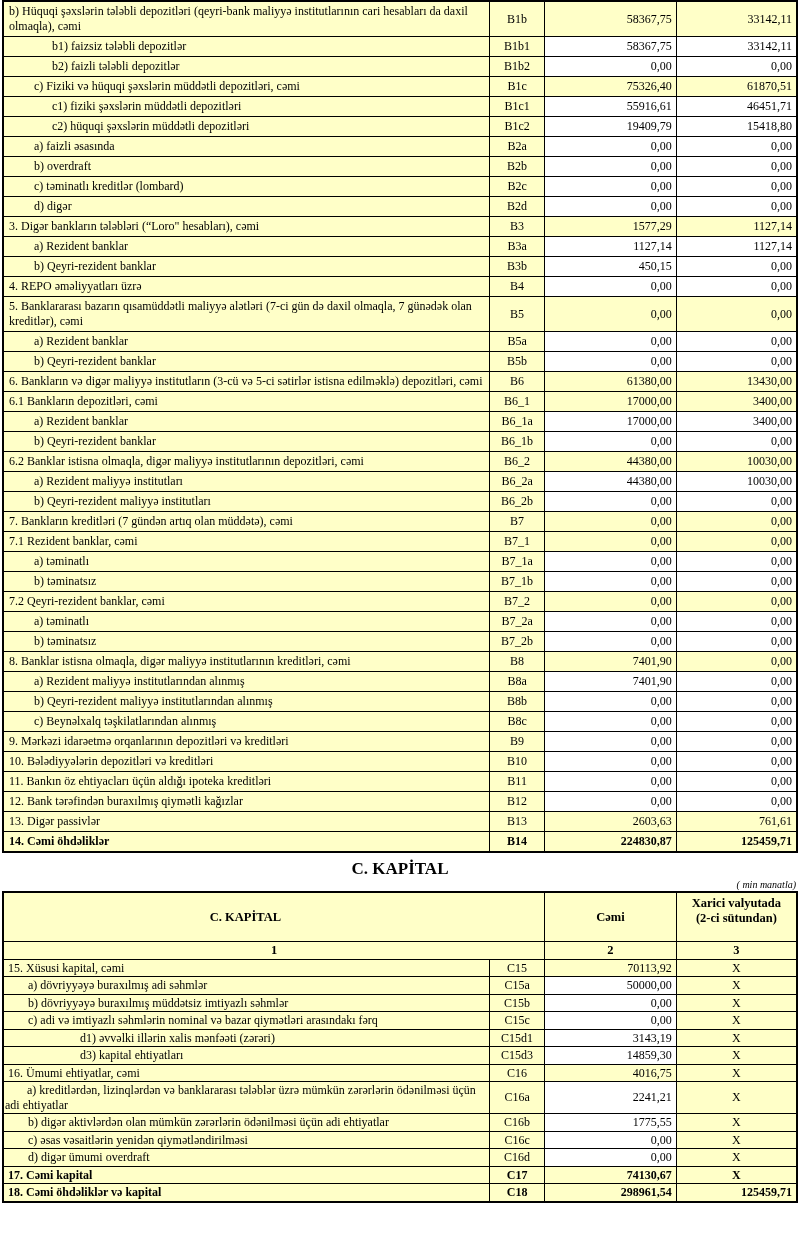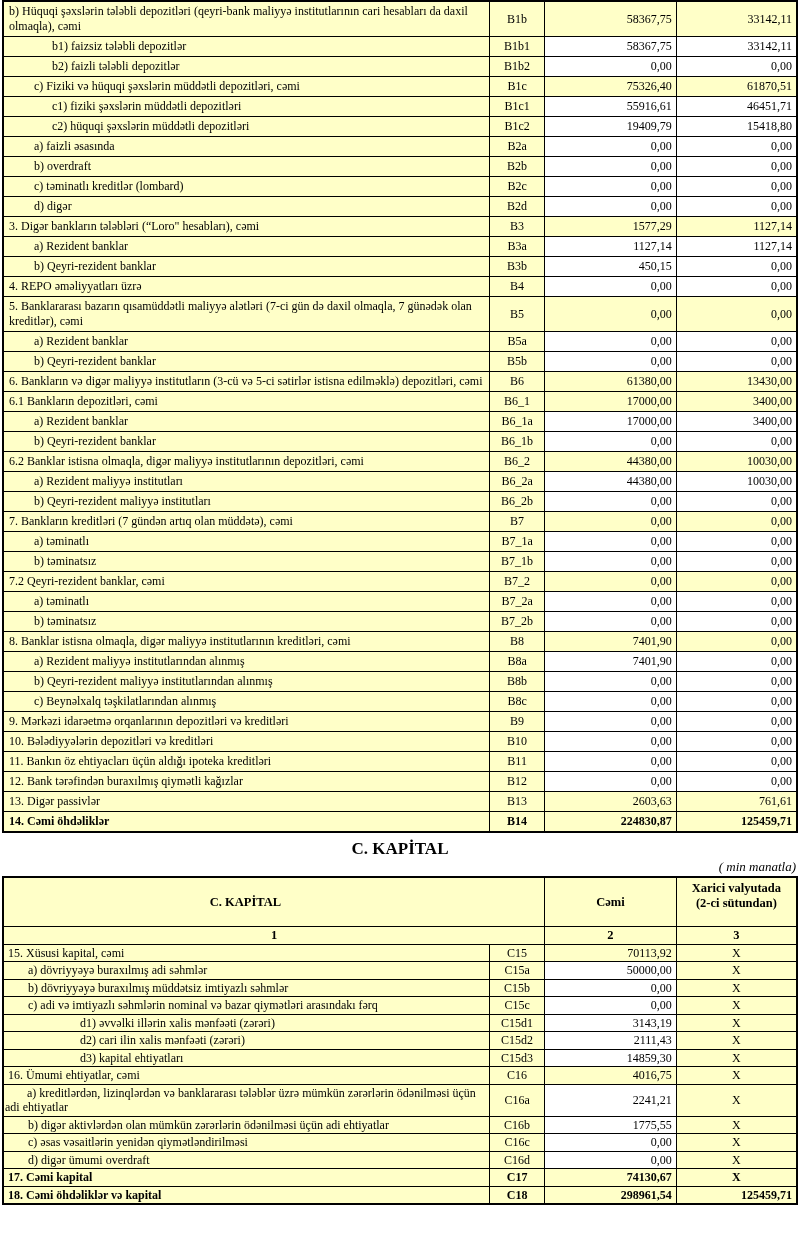--- a/index.html
+++ b/index.html
@@ -30,21 +30,21 @@
 
   .bt td.i0{padding-left:5px;}
   .bt td.i1{padding-left:30px;}
   .bt td.i2{padding-left:48px;}
   .ct td.i0{padding-left:4px;}
   .ct td.i1{padding-left:24px;}
   .ct td.i2{padding-left:76px;}
   .ct td.hang{padding-left:1px;text-indent:22px;}
 
   .sec-title{text-align:center;font-weight:bold;font-size:17px;margin:6px 0 0 0;}
-  .unit-note{text-align:right;font-style:italic;font-size:13px;margin:0 4px 1px 0;}
+  .unit-note{text-align:right;font-style:italic;font-size:10px;margin:0 4px 1px 0;}
 
   .ct td.hd{text-align:center;font-weight:bold;font-size:12.5px;}
   .ct td.hname{padding-right:60px;height:36px;}
   .ct td.fx{line-height:15px;padding-top:3px;padding-bottom:15px;}
 </style>
 </head>
 <body>
 
 <table class="tbl bt">
   <colgroup>
@@ -194,20 +194,26 @@
       </tr>
       <tr>
         <td class="lbl yl i1">b) Qeyri-rezident maliyyə institutları</td>
         <td class="code yl">B6_2b</td>
         <td class="num cw">0,00</td>
         <td class="num cw">0,00</td>
       </tr>
       <tr>
         <td class="lbl yl i0">7. Bankların kreditləri (7 gündən artıq olan müddətə), cəmi</td>
         <td class="code yl">B7</td>
+        <td class="num cy">0,00</td>
+        <td class="num cy">0,00</td>
+      </tr>
+      <tr>
+        <td class="lbl yl i0">7.1 Rezident banklar, cəmi</td>
+        <td class="code yl">B7_1</td>
         <td class="num cy">0,00</td>
         <td class="num cy">0,00</td>
       </tr>
       <tr>
         <td class="lbl yl i1">a) təminatlı</td>
         <td class="code yl">B7_1a</td>
         <td class="num cw">0,00</td>
         <td class="num cw">0,00</td>
       </tr>
       <tr>
@@ -345,26 +351,20 @@
         <td class="num cw">0,00</td>
         <td class="xc cy">X</td>
       </tr>
       <tr>
         <td class="lbl yl i2">d1) əvvəlki illərin xalis mənfəəti (zərəri)</td>
         <td class="code yl">C15d1</td>
         <td class="num cw">3143,19</td>
         <td class="xc cy">X</td>
       </tr>
       <tr>
-        <td class="lbl yl i2">d2) cari ilin xalis mənfəəti (zərəri)</td>
-        <td class="code yl">C15d2</td>
-        <td class="num cw">2111,43</td>
-        <td class="xc cy">X</td>
-      </tr>
-      <tr>
         <td class="lbl yl i2">d3) kapital ehtiyatları</td>
         <td class="code yl">C15d3</td>
         <td class="num cw">14859,30</td>
         <td class="xc cy">X</td>
       </tr>
       <tr>
         <td class="lbl yl i0">16. Ümumi ehtiyatlar, cəmi</td>
         <td class="code yl">C16</td>
         <td class="num cy">4016,75</td>
         <td class="xc cy">X</td>

